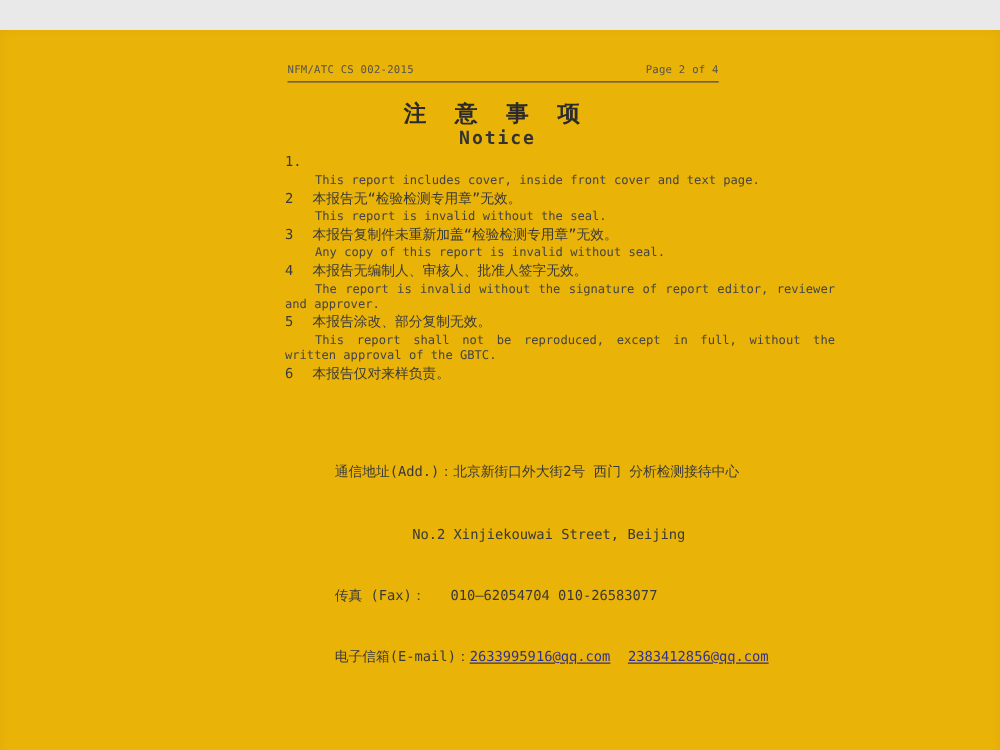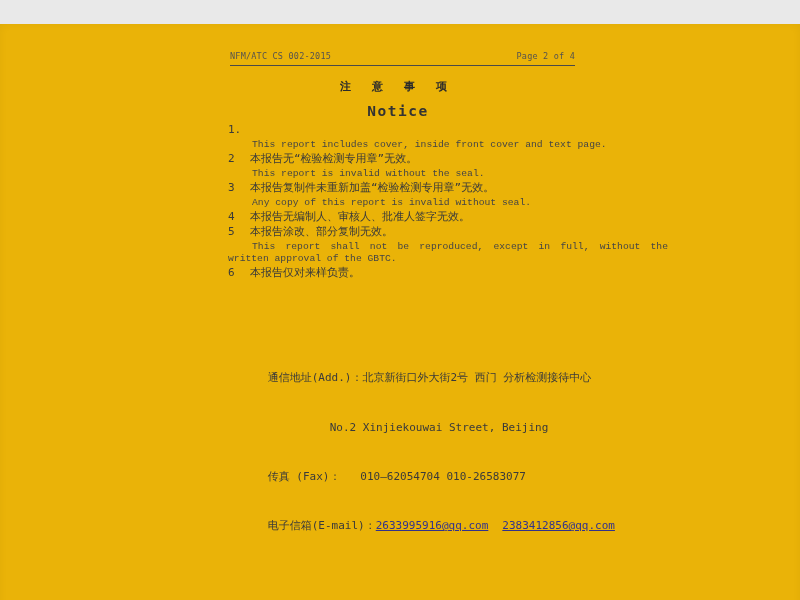--- a/index.html
+++ b/index.html
@@ -20,34 +20,34 @@
     font-size:8.5px;color:#55534f;letter-spacing:0.2px;
     border-bottom:1.2px solid #4a4a48;
     padding-bottom:4px;
   }
   .hdr .mid{margin-left:8px;}
   
   .title-zh{
     position:absolute;left:228px;top:55px;width:340px;
     text-align:center;
     font-family:"Liberation Sans","DejaVu Sans",sans-serif;
-    font-weight:bold;font-size:11px;letter-spacing:9px;color:#2b2b2b;
+    font-weight:bold;font-size:18px;letter-spacing:9px;color:#2b2b2b;
   }
   .title-en{
     position:absolute;left:228px;top:79px;width:340px;
     text-align:center;font-size:14.5px;letter-spacing:1.5px;color:#333;font-weight:bold;
   }
   
   .notices{position:absolute;left:228px;top:99px;width:440px;}
   .n-item{margin-bottom:1px;}
   .n-zh{display:flex;font-size:11px;line-height:14px;color:#3a3a3a;}
   .n-num{width:22px;flex:0 0 22px;}
   .n-en{
     font-size:9.7px;line-height:12px;margin:2px 0 0 0;
-    text-indent:24px;text-align:justify;color:#454545;font-family:Liberation Mono, monospace;
+    text-indent:24px;text-align:justify;color:#454545;
   }
   
   .contact{position:absolute;left:228px;top:330px;width:460px;font-size:11px;}
   .c-line{line-height:16.4px;white-space:pre-wrap;color:#3a3a3a;}
   .c-line .val{color:#3a3a3a;}
   .ind-addr{padding-left:62px;}
   a.email{color:var(--color-link,#32328c);text-decoration:underline;cursor:pointer;}
   a.email + a.email{margin-left:14px;}
 </style>
 </head>
@@ -82,20 +82,21 @@
           <span class="n-num">3</span>
           <span>本报告复制件未重新加盖“检验检测专用章”无效。</span>
         </div>
       <div class="n-en">Any copy of this report is invalid without seal.</div>
     </div>
     <div class="n-item">
       <div class="n-zh">
           <span class="n-num">4</span>
           <span>本报告无编制人、审核人、批准人签字无效。</span>
         </div>
+      <div class="n-en">The report is invalid without the signature of report editor, reviewer and approver.</div>
     </div>
     <div class="n-item">
       <div class="n-zh">
           <span class="n-num">5</span>
           <span>本报告涂改、部分复制无效。</span>
         </div>
       <div class="n-en">This report shall not be reproduced, except in full, without the written approval of the GBTC.</div>
     </div>
     <div class="n-item">
       <div class="n-zh">

